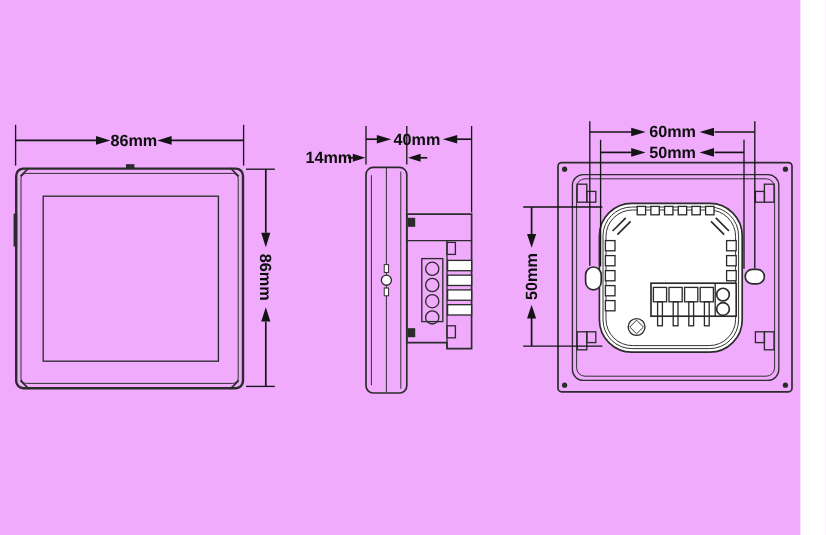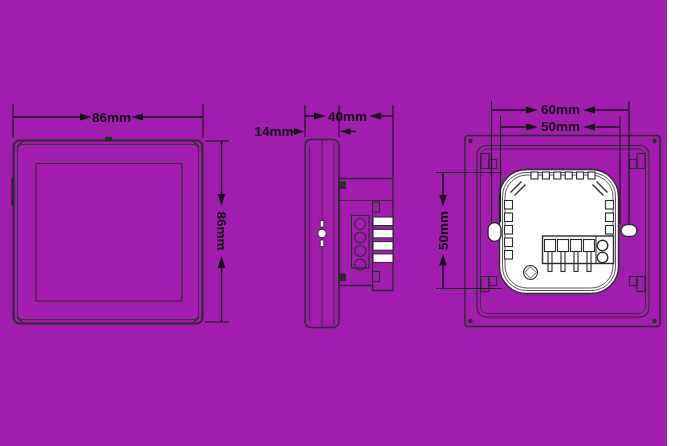--- a/index.html
+++ b/index.html
@@ -1,17 +1,17 @@
 <!DOCTYPE html>
 <html><head>
 <meta charset="utf-8">
 <style>
   html,body{margin:0;padding:0;background:#ffffff;}
   body{width:688px;height:446px;overflow:hidden;}
-  .stage{width:667px;height:446px;background:#a21caf;position:relative;}
+  .stage{width:667px;height:446px;background:#f0abfc;position:relative;}
   svg{display:block;}
   .ln{stroke:#2b2b2b;fill:none;stroke-width:1.1;}
   .lnthick{stroke:#2b2b2b;fill:none;stroke-width:2;}
   .lnmed{stroke:#2b2b2b;fill:none;stroke-width:1.4;}
   .lnthin{stroke:#2b2b2b;fill:none;stroke-width:0.8;}
   .white{fill:#ffffff;}
   .dk{fill:#2b2b2b;stroke:none;}
   .dim{stroke:#141414;fill:none;stroke-width:1.4;}
   .ext{stroke:#141414;fill:none;stroke-width:1.1;}
   .arw{fill:#141414;stroke:none;}

